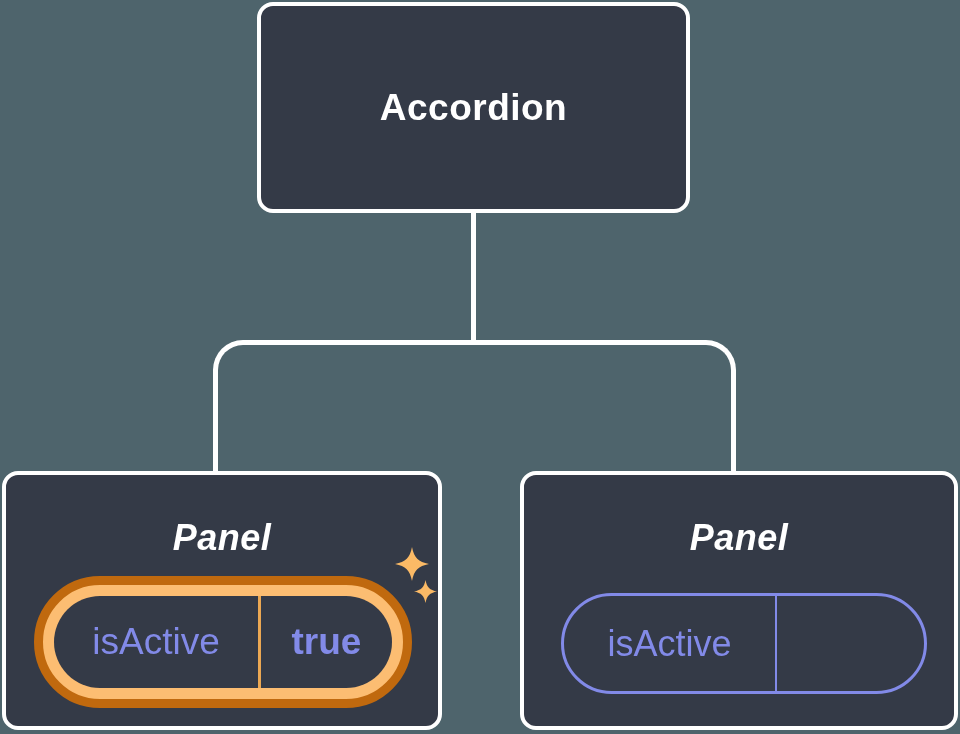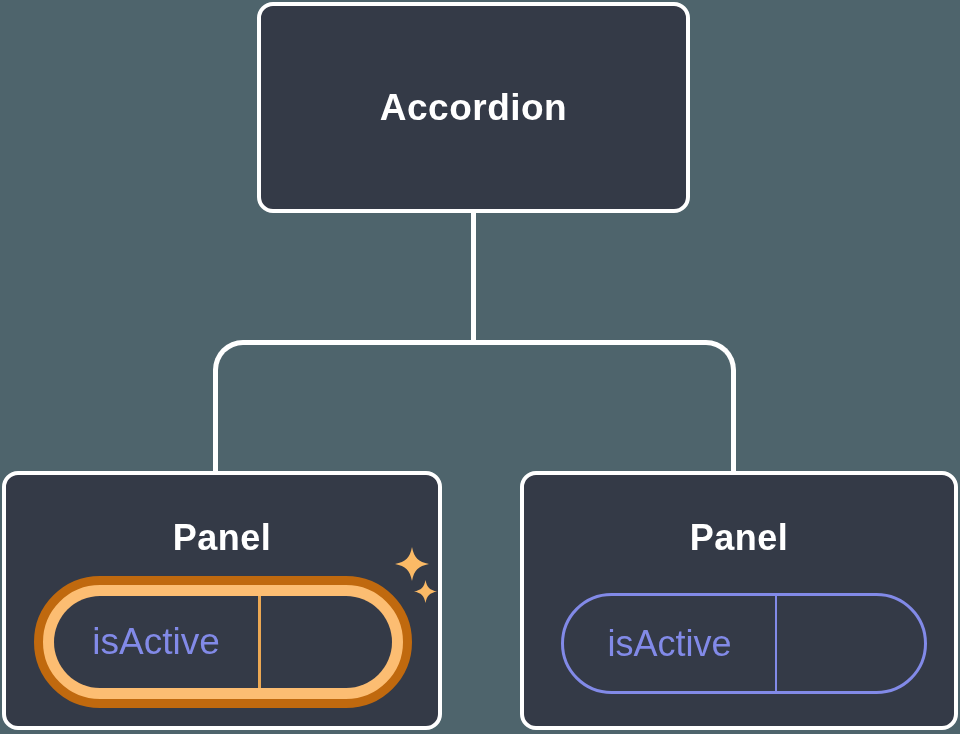--- a/index.html
+++ b/index.html
@@ -46,21 +46,21 @@
   .node-root .node-label {
     color: var(--text-white, #ffffff);
     font-size: 37px; font-weight: 600; letter-spacing: 0.5px;
   }
   .node-panel-left { left: 2px;   top: 471px; width: 440px; height: 259px; }
   .node-panel-right{ left: 520px; top: 471px; width: 438px; height: 259px; }
   .panel-title {
     position: absolute; left: 0; top: 42px; width: 100%;
     text-align: center;
     color: var(--text-white, #ffffff);
-    font-size: 36px; font-weight: 600; letter-spacing: 0.5px;
+    font-size: 36px; font-weight: 600; letter-spacing: 0.5px; font-style: italic;
   }
   
   .pill-active {
     position: absolute;
     left: 28px; top: 101px;
     width: 378px; height: 132px;
     border: 9px solid var(--orange-dark, #c0690e);
     background: var(--orange-light, #fcbd72);
     border-radius: 70px;
   }
@@ -112,20 +112,21 @@
     <span class="node-label">Accordion</span>
   </div>
 
   <div class="node node-panel-left">
     <div class="panel-title">Panel</div>
 
     <div class="pill-active">
       <div class="pill-core">
         <div class="seg seg-key-active">isActive</div>
         <div class="divider-active"></div>
+        <div class="seg seg-val-active">true</div>
       </div>
     </div>
 
     <svg class="sparkle sparkle-large" viewBox="0 0 24 24" xmlns="http://www.w3.org/2000/svg">
       <path d="M12 0C13.5 7.6 16.4 10.5 24 12C16.4 13.5 13.5 16.4 12 24C10.5 16.4 7.6 13.5 0 12C7.6 10.5 10.5 7.6 12 0Z"></path>
     </svg>
     <svg class="sparkle sparkle-small" viewBox="0 0 24 24" xmlns="http://www.w3.org/2000/svg">
       <path d="M12 0C13.5 7.6 16.4 10.5 24 12C16.4 13.5 13.5 16.4 12 24C10.5 16.4 7.6 13.5 0 12C7.6 10.5 10.5 7.6 12 0Z"></path>
     </svg>
   </div>

